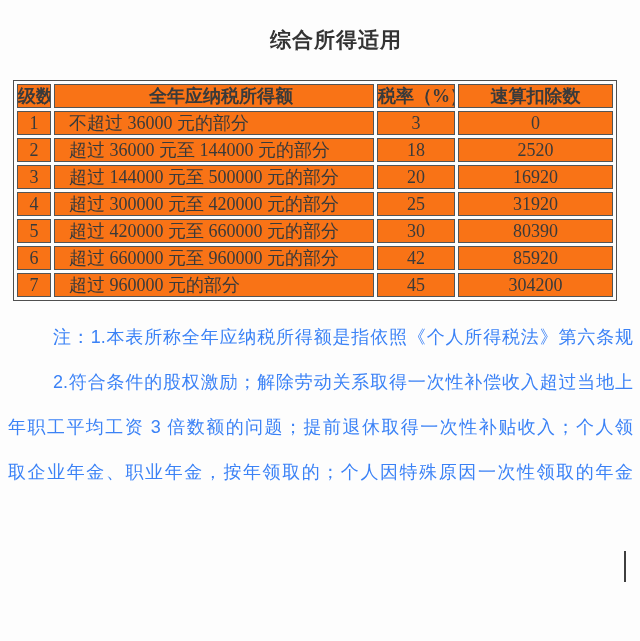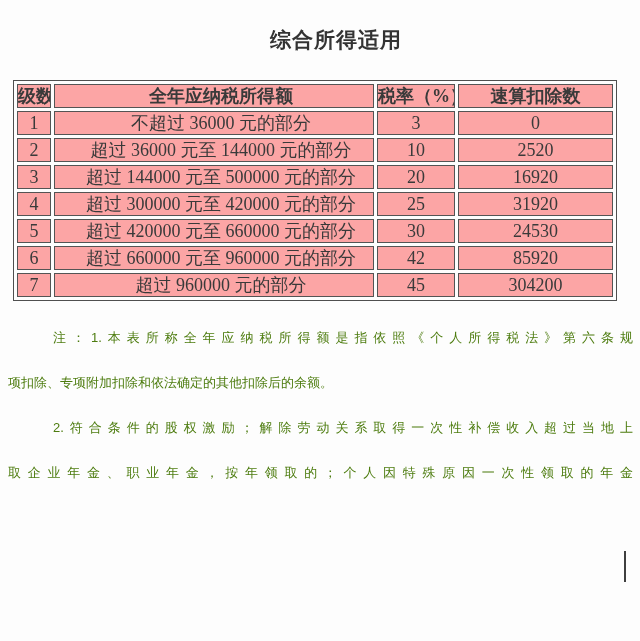--- a/index.html
+++ b/index.html
@@ -41,36 +41,36 @@
     color: #3a3a3a;
   }
   table.tax-table th,
   table.tax-table td {
     border: 1px solid #545454;
     height: 23px;
     font-size: 18px;
     line-height: 22px;
     text-align: center;
     vertical-align: middle;
-    background: #fca5a5;
+    background: #f97316;
     font-weight: normal;
     overflow: hidden;
     white-space: nowrap;
   }
   table.tax-table th { font-weight: bold; }
   table.tax-table td.income, 
   table.tax-table th.income-h { padding-left: 14px; }
-  table.tax-table td.income { text-align: center; }
+  table.tax-table td.income { text-align: left; }
   .notes {
     position: absolute;
     left: 8px; top: 315px;
     width: 625px;
-    font-size: 13px;
+    font-size: 18px;
     line-height: 45px;
-    color: #4d7c0f;
+    color: #3b82f6;
   }
   .note-line {
     display: block;
     height: 45px;
     text-align: justify;
     white-space: nowrap;
   }
   .note-line.fill { text-align-last: justify; }
   .note-line.indent { padding-left: 45px; }
   .text-cursor {
@@ -105,58 +105,58 @@
     <tbody>
       <tr>
         <td>1</td>
         <td class="income">不超过 36000 元的部分</td>
         <td>3</td>
         <td>0</td>
       </tr>
       <tr>
         <td>2</td>
         <td class="income">超过 36000 元至 144000 元的部分</td>
-        <td>10</td>
+        <td>18</td>
         <td>2520</td>
       </tr>
       <tr>
         <td>3</td>
         <td class="income">超过 144000 元至 500000 元的部分</td>
         <td>20</td>
         <td>16920</td>
       </tr>
       <tr>
         <td>4</td>
         <td class="income">超过 300000 元至 420000 元的部分</td>
         <td>25</td>
         <td>31920</td>
       </tr>
       <tr>
         <td>5</td>
         <td class="income">超过 420000 元至 660000 元的部分</td>
         <td>30</td>
-        <td>24530</td>
+        <td>80390</td>
       </tr>
       <tr>
         <td>6</td>
         <td class="income">超过 660000 元至 960000 元的部分</td>
         <td>42</td>
         <td>85920</td>
       </tr>
       <tr>
         <td>7</td>
         <td class="income">超过 960000 元的部分</td>
         <td>45</td>
         <td>304200</td>
       </tr>
     </tbody>
   </table>
 
   <div class="notes">
     <span class="note-line fill indent">注：1.本表所称全年应纳税所得额是指依照《个人所得税法》第六条规</span>
-    <span class="note-line">项扣除、专项附加扣除和依法确定的其他扣除后的余额。</span>
     <span class="note-line fill indent">2.符合条件的股权激励；解除劳动关系取得一次性补偿收入超过当地上</span>
+    <span class="note-line fill">年职工平均工资 3 倍数额的问题；提前退休取得一次性补贴收入；个人领</span>
     <span class="note-line fill">取企业年金、职业年金，按年领取的；个人因特殊原因一次性领取的年金</span>
   </div>
 
   <div class="text-cursor"></div>
 
 </div>
 
 </body></html>

